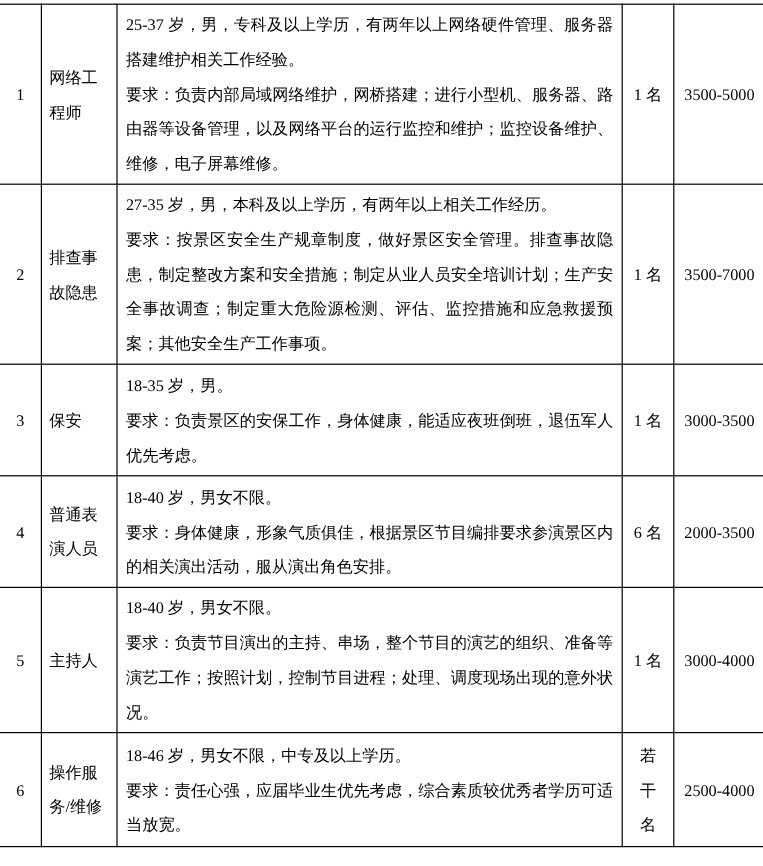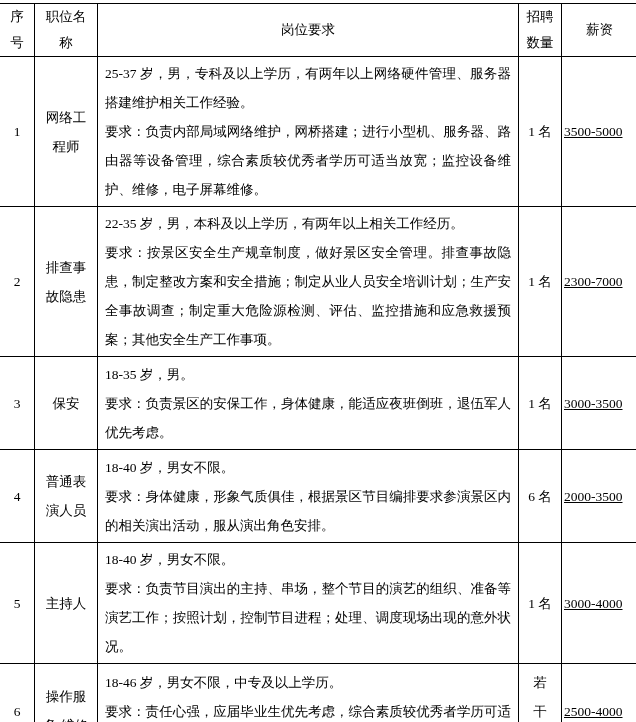--- a/index.html
+++ b/index.html
@@ -38,83 +38,76 @@
   }
   th.h-no     { padding: 0 7px; }
   th.h-count  { padding: 0 4px; }
   
   td.c-no {
     text-align: center;
     line-height: 29px;
     padding: 0 7px;
   }
   td.c-title {
-    text-align: center;
+    text-align: left;
     line-height: 29px;
     padding: 0 6px;
   }
   td.c-req {
     text-align: justify;
     line-height: 29px;
     padding: 2px 7px;
   }
   td.c-req p { margin: 0; }
   td.c-count {
     text-align: center;
     line-height: 29px;
     padding: 0 8px;
   }
   td.c-salary {
+    text-align: center;
     line-height: 29px;
     padding: 0 2px;
     white-space: nowrap;
-    text-decoration: underline;
   }
 </style>
 </head>
 <body>
 
 <table class="job-table">
   <colgroup>
     <col style="width:35px">
     <col style="width:63px">
     <col style="width:421px">
     <col style="width:43px">
     <col style="width:76px">
   </colgroup>
 
   <tbody>
-      <tr class="header-row" style="height:53px">
-    <th class="h-no">序号</th>
-    <th class="h-title">职位名称</th>
-    <th class="h-req">岗位要求</th>
-    <th class="h-count">招聘数量</th>
-    <th class="h-salary">薪资</th>
-  </tr>
 
   <tr style="height:149px">
     <td class="c-no">1</td>
     <td class="c-title">网络工程师</td>
     <td class="c-req">
       <p>25-37 岁，男，专科及以上学历，有两年以上网络硬件管理、服务器搭建维护相关工作经验。</p>
-      <p>要求：负责内部局域网络维护，网桥搭建；进行小型机、服务器、路由器等设备管理，综合素质较优秀者学历可适当放宽；监控设备维护、维修，电子屏幕维修。</p>
+      <p>要求：负责内部局域网络维护，网桥搭建；进行小型机、服务器、路由器等设备管理，以及网络平台的运行监控和维护；监控设备维护、维修，电子屏幕维修。</p>
     </td>
     <td class="c-count">1 名</td>
     <td class="c-salary">3500-5000</td>
   </tr>
 
   <tr style="height:148px">
     <td class="c-no">2</td>
     <td class="c-title">排查事故隐患</td>
     <td class="c-req">
-      <p>22-35 岁，男，本科及以上学历，有两年以上相关工作经历。</p>
+      <p>27-35 岁，男，本科及以上学历，有两年以上相关工作经历。</p>
       <p>要求：按景区安全生产规章制度，做好景区安全管理。排查事故隐患，制定整改方案和安全措施；制定从业人员安全培训计划；生产安全事故调查；制定重大危险源检测、评估、监控措施和应急救援预案；其他安全生产工作事项。</p>
     </td>
     <td class="c-count">1 名</td>
-    <td class="c-salary">2300-7000</td>
+    <td class="c-salary">3500-7000</td>
   </tr>
 
   <tr style="height:93px">
     <td class="c-no">3</td>
     <td class="c-title">保安</td>
     <td class="c-req">
       <p>18-35 岁，男。</p>
       <p>要求：负责景区的安保工作，身体健康，能适应夜班倒班，退伍军人优先考虑。</p>
     </td>
     <td class="c-count">1 名</td>

